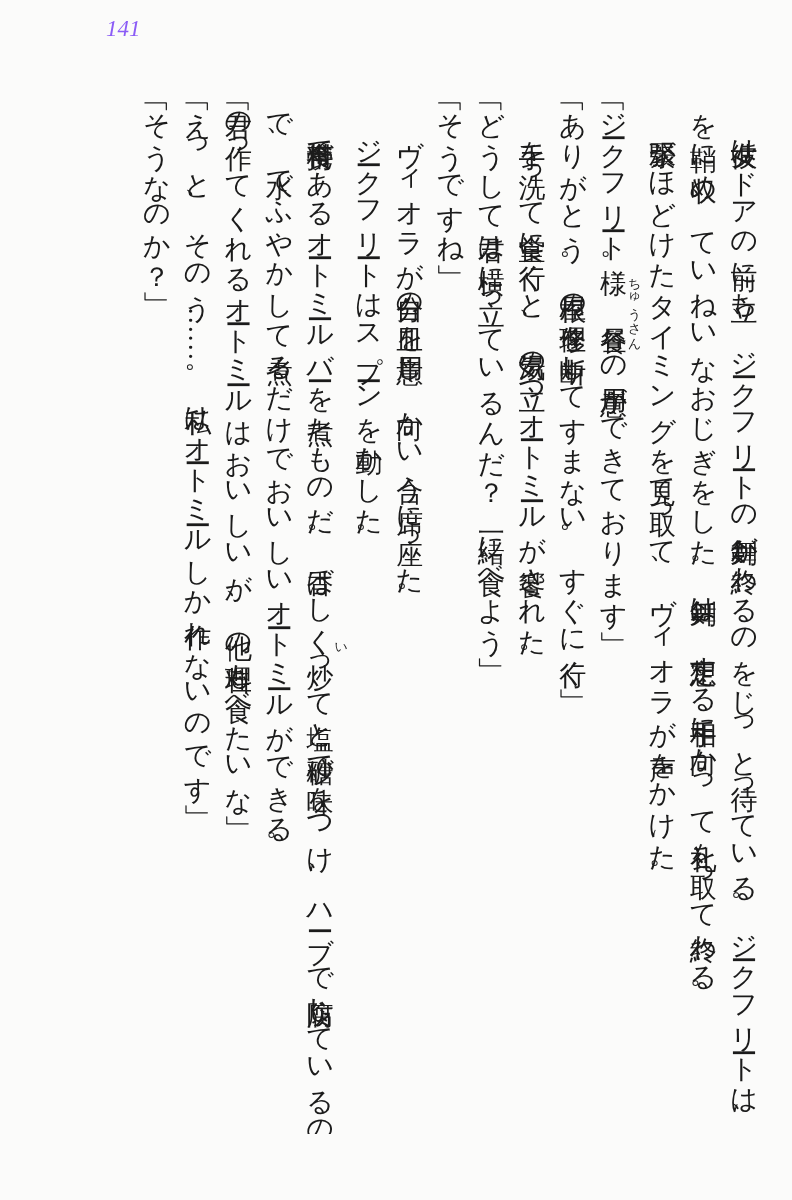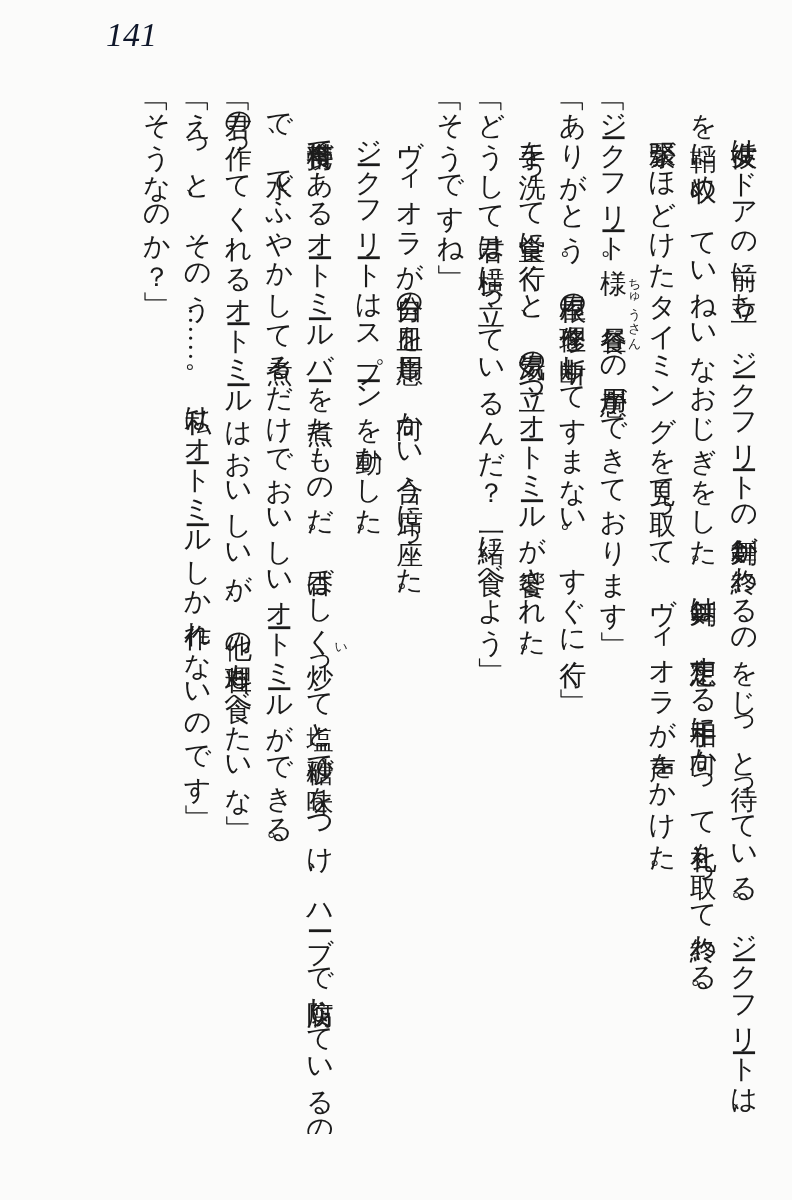--- a/index.html
+++ b/index.html
@@ -16,22 +16,22 @@
   .page {
     position: absolute;
     inset: 0;
   }
   .page-number {
     position: absolute;
     left: 106px;
     top: 16px;
     font-family: "Liberation Serif", "DejaVu Serif", serif;
     font-style: italic;
-    font-size: 34px;
-    color: #0f172a;
+    font-size: 23px;
+    color: #8b5cf6;
   }
   .text-block {
     position: absolute;
     top: 94px;
     right: 28px;
     width: 696px;
     height: 1040px;
     writing-mode: vertical-rl;
     -webkit-writing-mode: vertical-rl;
     text-orientation: mixed;

